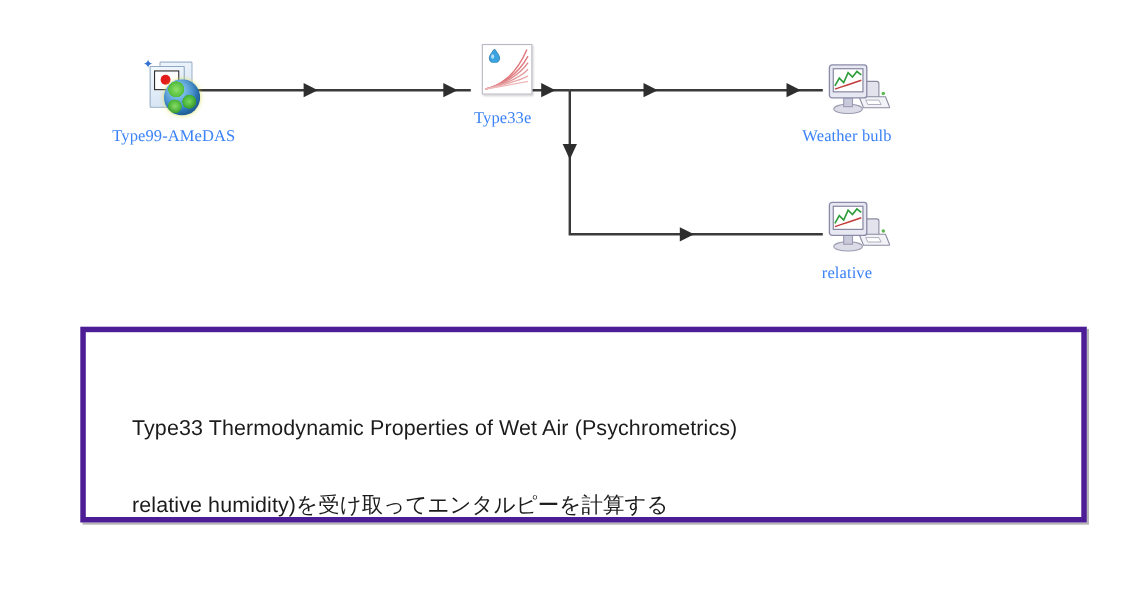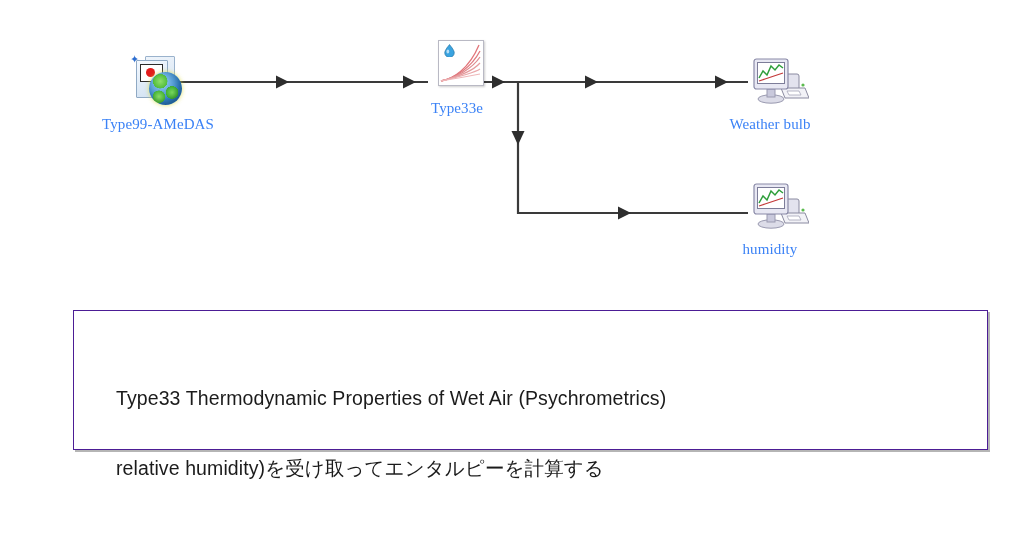--- a/index.html
+++ b/index.html
@@ -131,25 +131,25 @@
   
   .mon-printer {
     position: absolute;
     left: 14px; top: 4px;
   }
 
   
   #desc-box {
     position: absolute;
     left: 73px;
-    top: 310px;
+    top: 297px;
     width: 915px;
-    height: 140px;
-    background: #ffffff;
-    border: 1px solid #4c1d95;
+    height: 178px;
+    background: #ffffff;
+    border: 5px solid #4c1d95;
     box-shadow: 2px 2px 0 rgba(120,120,120,.55);
     box-sizing: border-box;
   }
   #desc-text {
     position: absolute;
     left: 42px;
     top: 35px;
     right: 20px;
     font-family: "Liberation Sans", "DejaVu Sans", sans-serif;
     font-size: 19.5px;
@@ -258,21 +258,21 @@
         <path d="M36 37 h12 l2 4 h-12 z" fill="#ffffff" stroke="#a5a5b8" stroke-width=".8"></path>
         <circle cx="52" cy="31" r="1.6" fill="#5bbb4e"></circle>
         <ellipse cx="20" cy="45" rx="13" ry="4.2" fill="#dcdce8" stroke="#9a9ab0" stroke-width="1"></ellipse>
         <rect x="16" y="35" width="8" height="8" fill="#c9c9dc" stroke="#9a9ab0" stroke-width="1"></rect>
         <rect x="3" y="5" width="34" height="30" rx="2.5" fill="#e8e8f3" stroke="#8a8aa8" stroke-width="1.2"></rect>
         <rect x="6.5" y="8.5" width="27" height="21" fill="#ffffff" stroke="#7d7d99" stroke-width="1"></rect>
         <polyline points="8,24 12,17 16,21 20,12 24,16 28,11 32,14" fill="none" stroke="#2e9e3a" stroke-width="1.5"></polyline>
         <polyline points="8,27 14,25 20,23 26,21 32,19" fill="none" stroke="#c43b3b" stroke-width="1.3"></polyline>
       </svg>
     </div>
-    <div class="node-label">humidity</div>
+    <div class="node-label">relative</div>
   </div>
 
   <div id="desc-box">
     <div id="desc-text">
       <span class="desc-line">Type33 Thermodynamic Properties of Wet Air (Psychrometrics)</span>
       <span class="desc-line">relative humidity)を受け取ってエンタルピーを計算する</span>
     </div>
   </div>
 
 </div>

